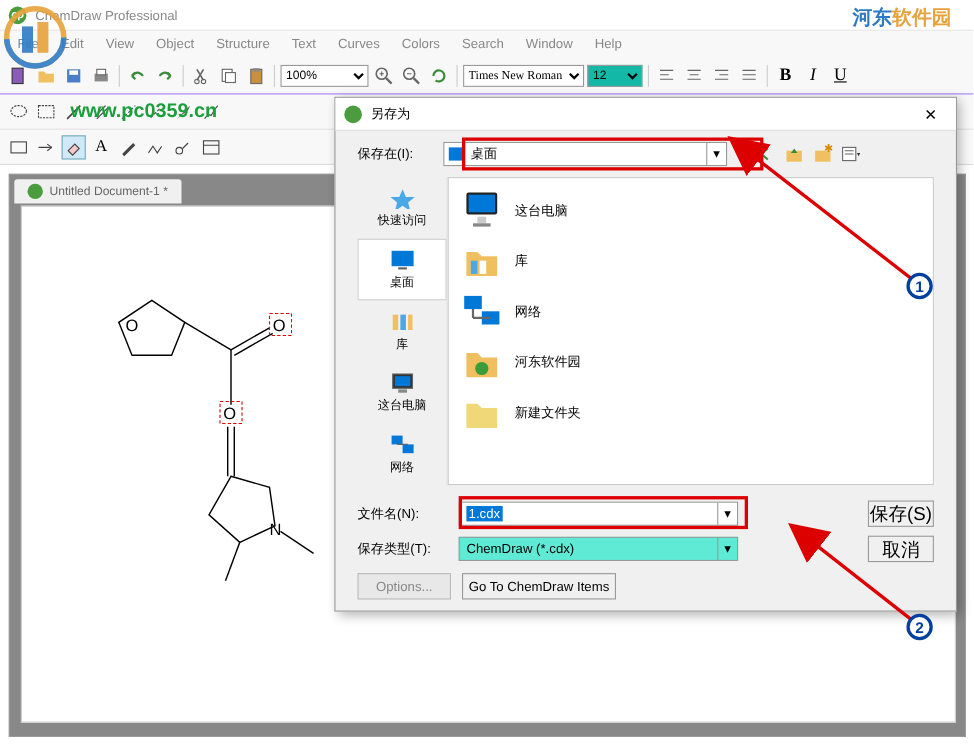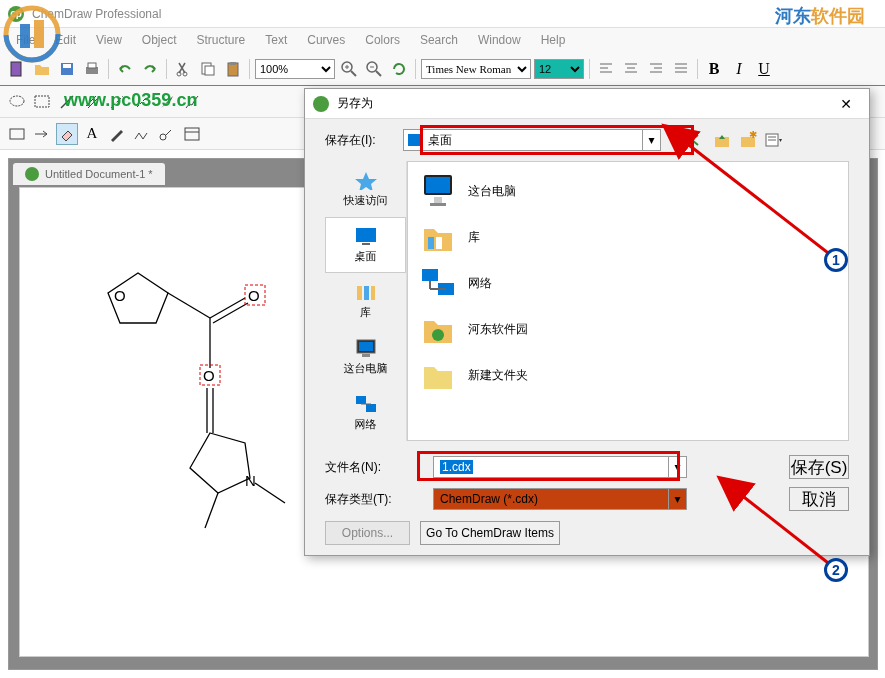--- a/index.html
+++ b/index.html
@@ -48,23 +48,23 @@
 .side-item { height: 56px; display: flex; flex-direction: column; align-items: center; justify-content: center; font-size: 11px; gap: 3px; cursor: pointer; }
 .side-item.active { background: #fff; border: 1px solid #ccc; }
 .side-ic { width: 24px; height: 20px; }
 
 .file-list { flex: 1; background: #fff; border: 1px solid #ccc; padding: 6px 12px; overflow-y: auto; }
 .file-item { display: flex; align-items: center; gap: 12px; padding: 4px 0; height: 46px; cursor: pointer; }
 .file-ic { width: 36px; height: 36px; flex-shrink: 0; }
 .file-name { font-size: 12px; }
 
 .bottom-fields { margin-top: 14px; }
-.field-row { display: flex; align-items: center; gap: 26px; margin-bottom: 8px; position: relative; }
+.field-row { display: flex; align-items: center; gap: 10px; margin-bottom: 8px; position: relative; }
 .field-label { font-size: 12px; width: 82px; }
-.field-combo { width: 254px; height: 22px; border: 1px solid #999; background: #c2410c; display: flex; align-items: center; padding: 0 6px; font-size: 12px; font-family: monospace; position: relative; }
+.field-combo { width: 254px; height: 22px; border: 1px solid #999; background: #5eead4; display: flex; align-items: center; padding: 0 6px; font-size: 12px; font-family: monospace; position: relative; }
 .filename-highlight { position: absolute; left: 92px; top: -4px; width: 263px; height: 30px; border: 3px solid #d00; pointer-events: none; z-index: 5; }
 .field-combo.selected { background: #fff; }
 .field-combo.selected .sel-text { background: #0078d7; color: #fff; padding: 0 2px; }
 .dlg-btn { width: 60px; height: 24px; border: 1px solid #999; background: #f0f0f0; font-size: 17px; cursor: pointer; margin-left: auto; }
 
 .dlg-bottom { position: absolute; bottom: 10px; left: 20px; display: flex; gap: 10px; }
 .opt-btn { width: 85px; height: 24px; border: 1px solid #bbb; background: #e8e8e8; font-size: 12px; color: #888; cursor: pointer; }
 .goto-btn { width: 140px; height: 24px; border: 1px solid #999; background: #f0f0f0; font-size: 12px; cursor: pointer; }
 
 .arrow-overlay { position: absolute; pointer-events: none; z-index: 200; }

